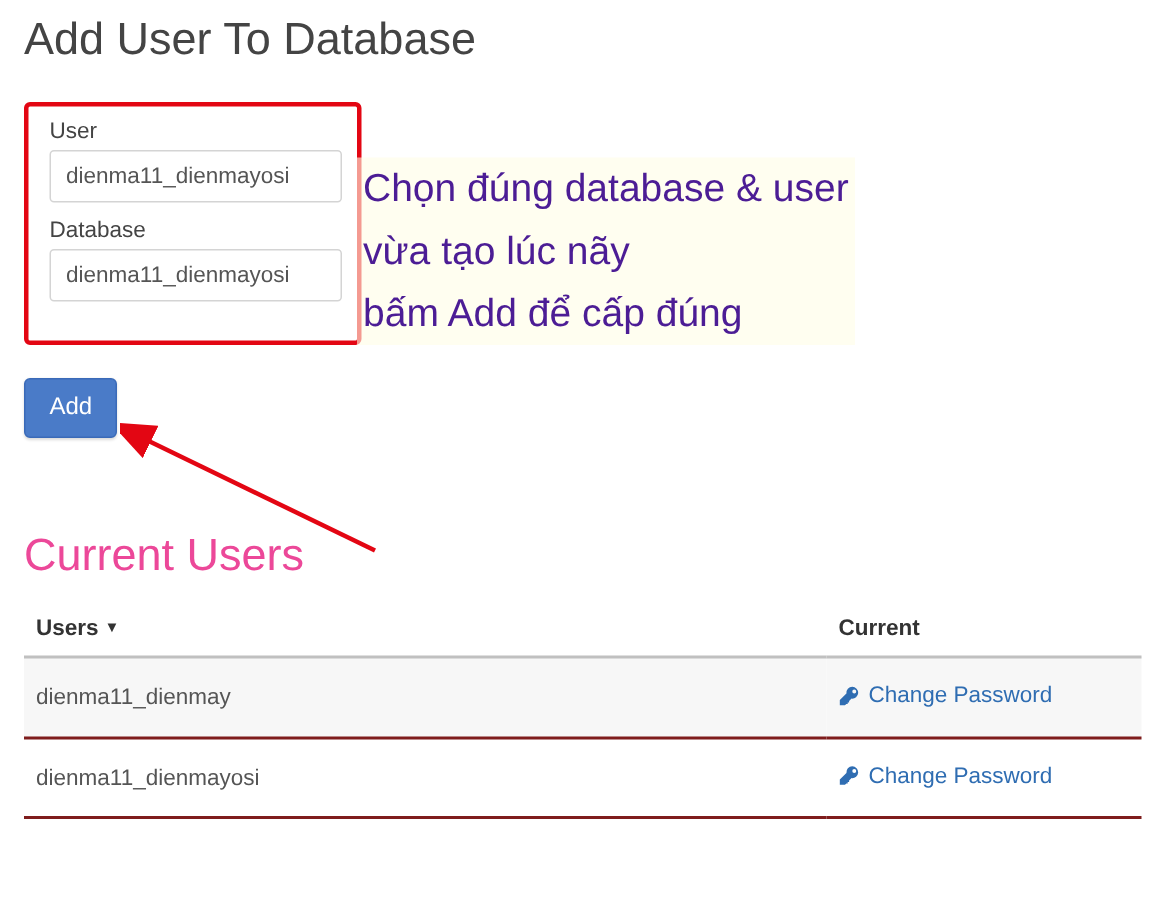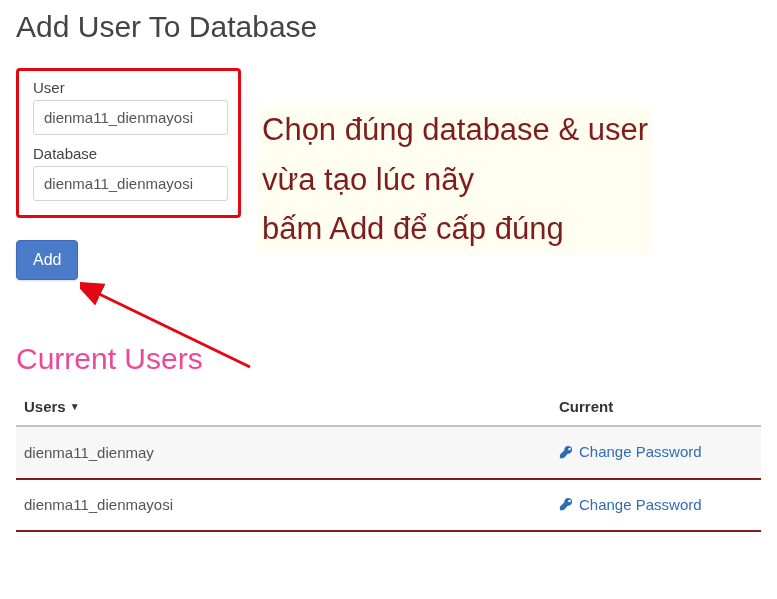--- a/index.html
+++ b/index.html
@@ -26,43 +26,43 @@
       border: 3px solid #e30613;
       border-radius: 4px;
       padding: 8px 10px 10px 14px;
       width: 225px;
       background: #fff;
     }
     .field-group {
       margin-bottom: 10px;
     }
     .field-group:last-child {
-      margin-bottom: 4px;
+      margin-bottom: 16px;
     }
     .field-label {
       font-size: 15px;
       color: #444;
       margin-bottom: 4px;
       font-weight: 400;
     }
     .field-value {
       border: 1px solid #d4d4d4;
       border-radius: 3px;
       padding: 8px 10px;
       font-size: 15px;
       color: #555;
       background: #fff;
       width: 100%;
     }
     .annotation {
       position: absolute;
-      left: 258px;
+      left: 238px;
       top: 105px;
-      font-size: 31px;
-      color: #7f1d1d;
+      font-size: 26px;
+      color: #4c1d95;
       line-height: 1.6;
       background: rgba(255, 253, 230, 0.6);
       padding: 0 4px;
     }
     .add-button {
       display: inline-block;
       margin-top: 22px;
       background: #4a7bc8;
       border: 1px solid #3a6ab8;
       color: #fff;

